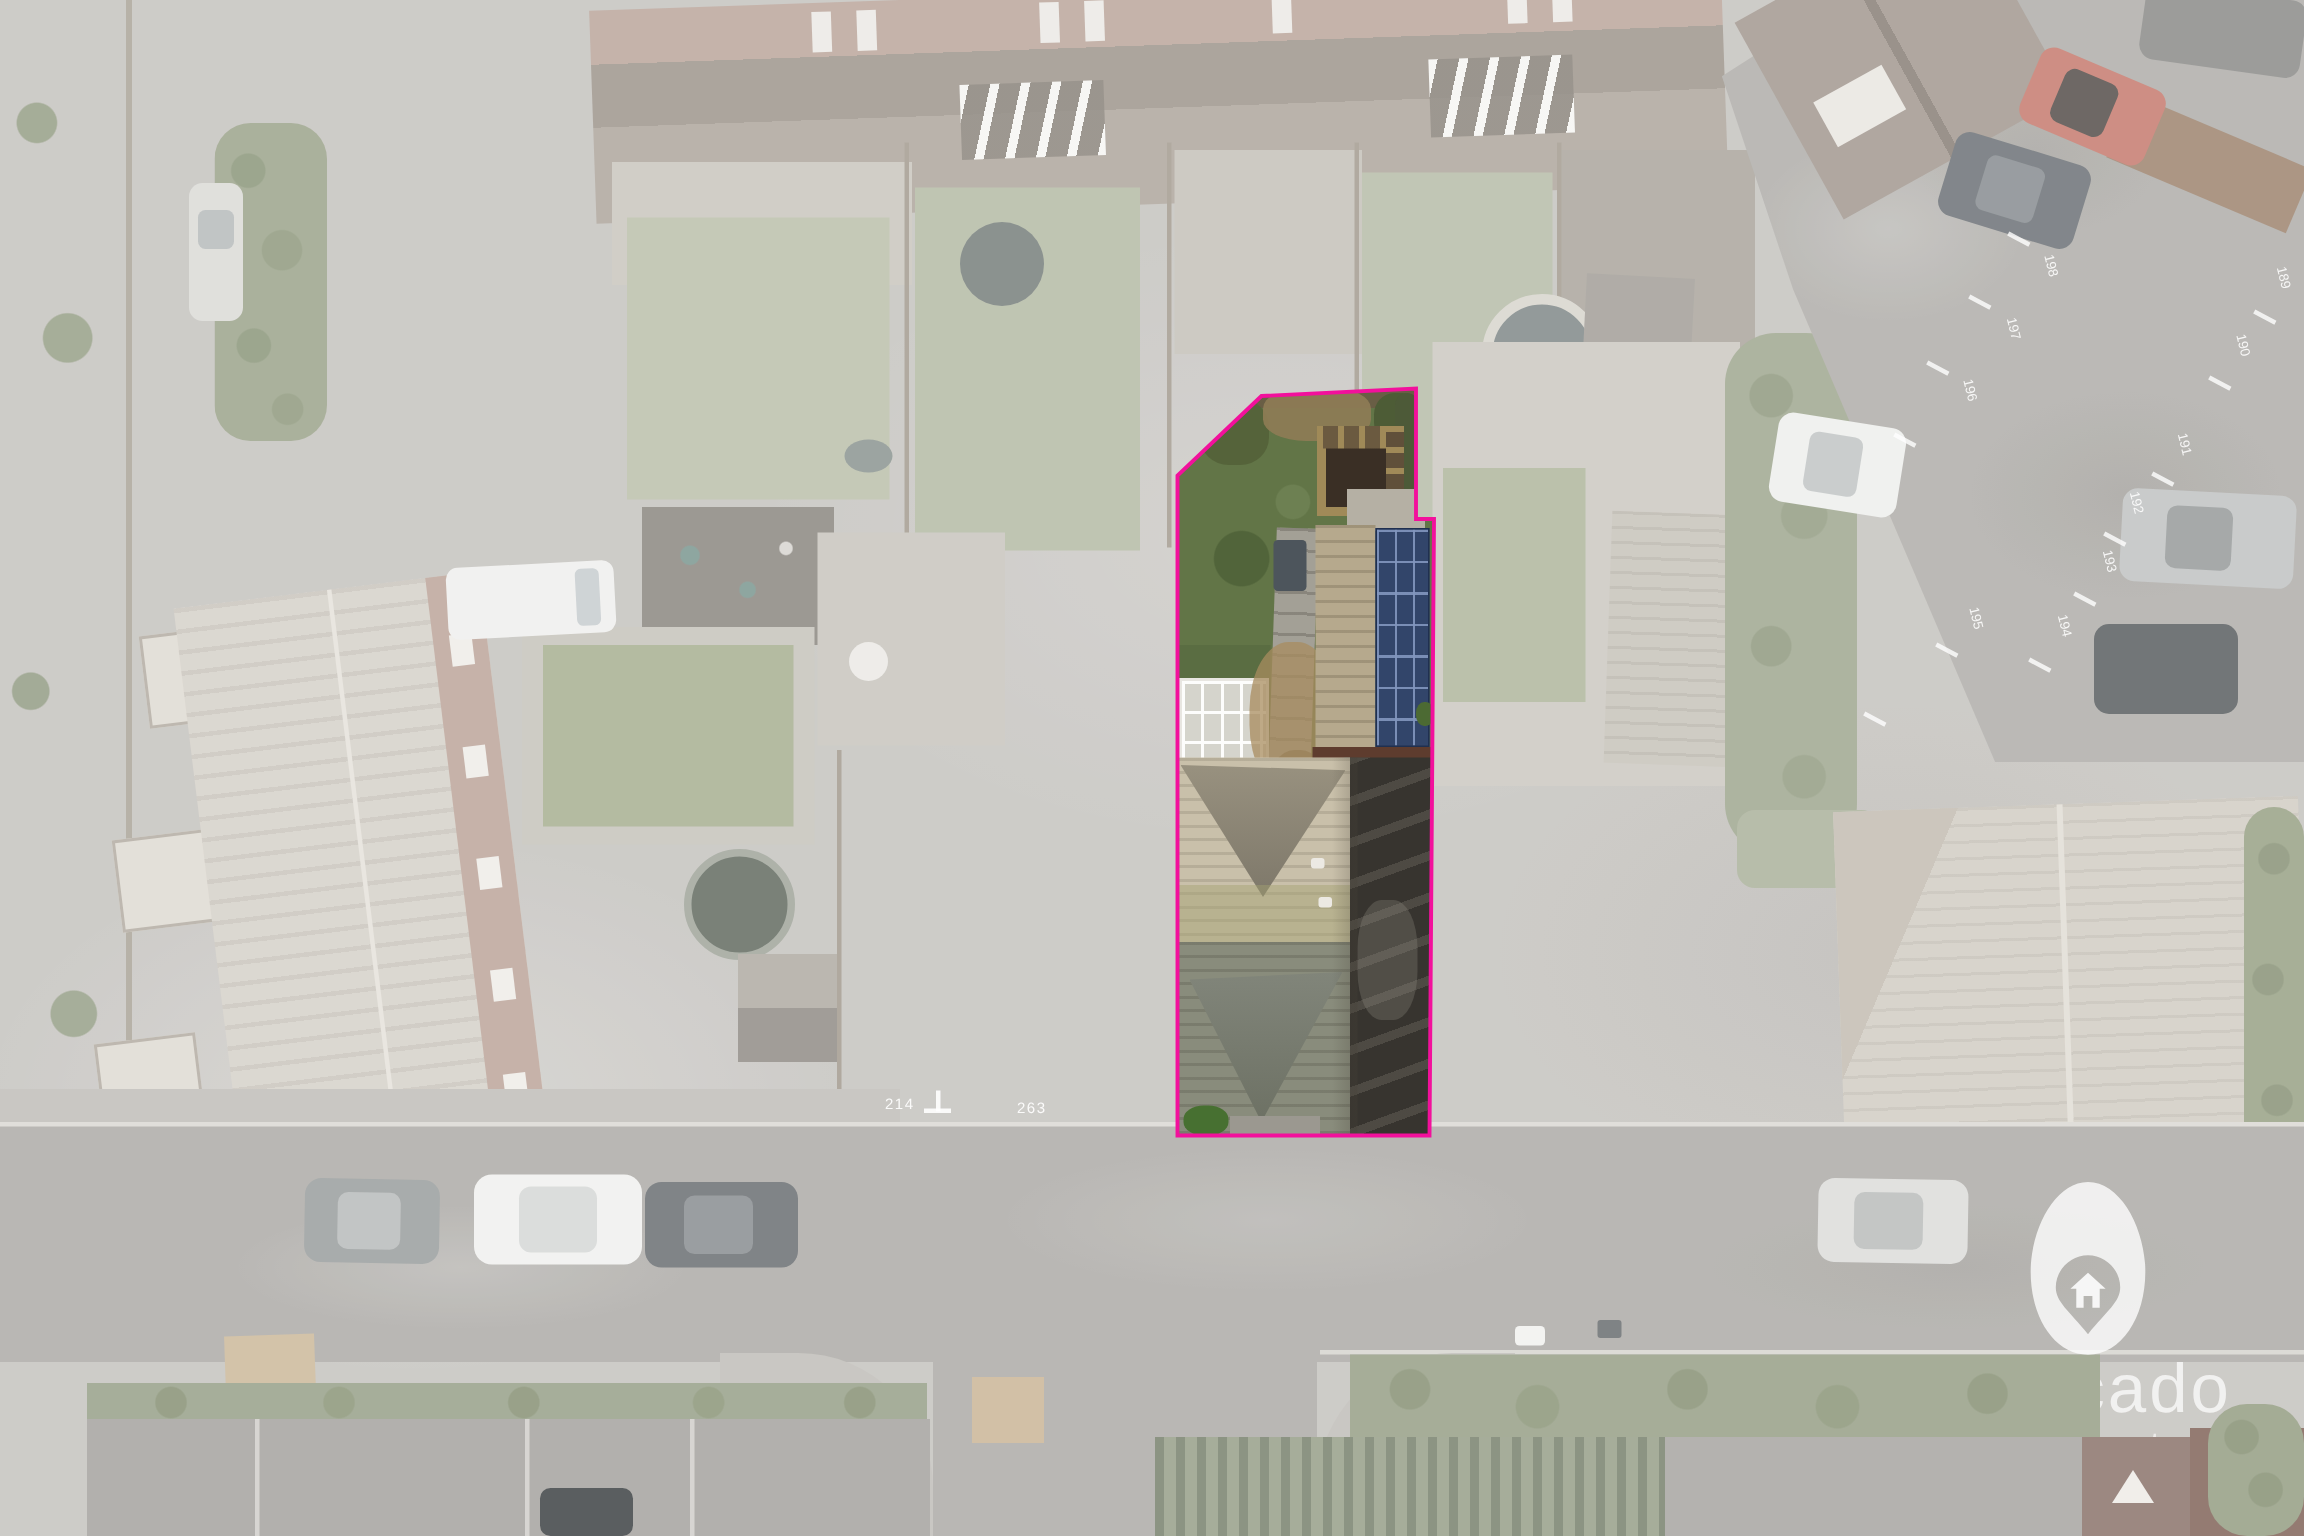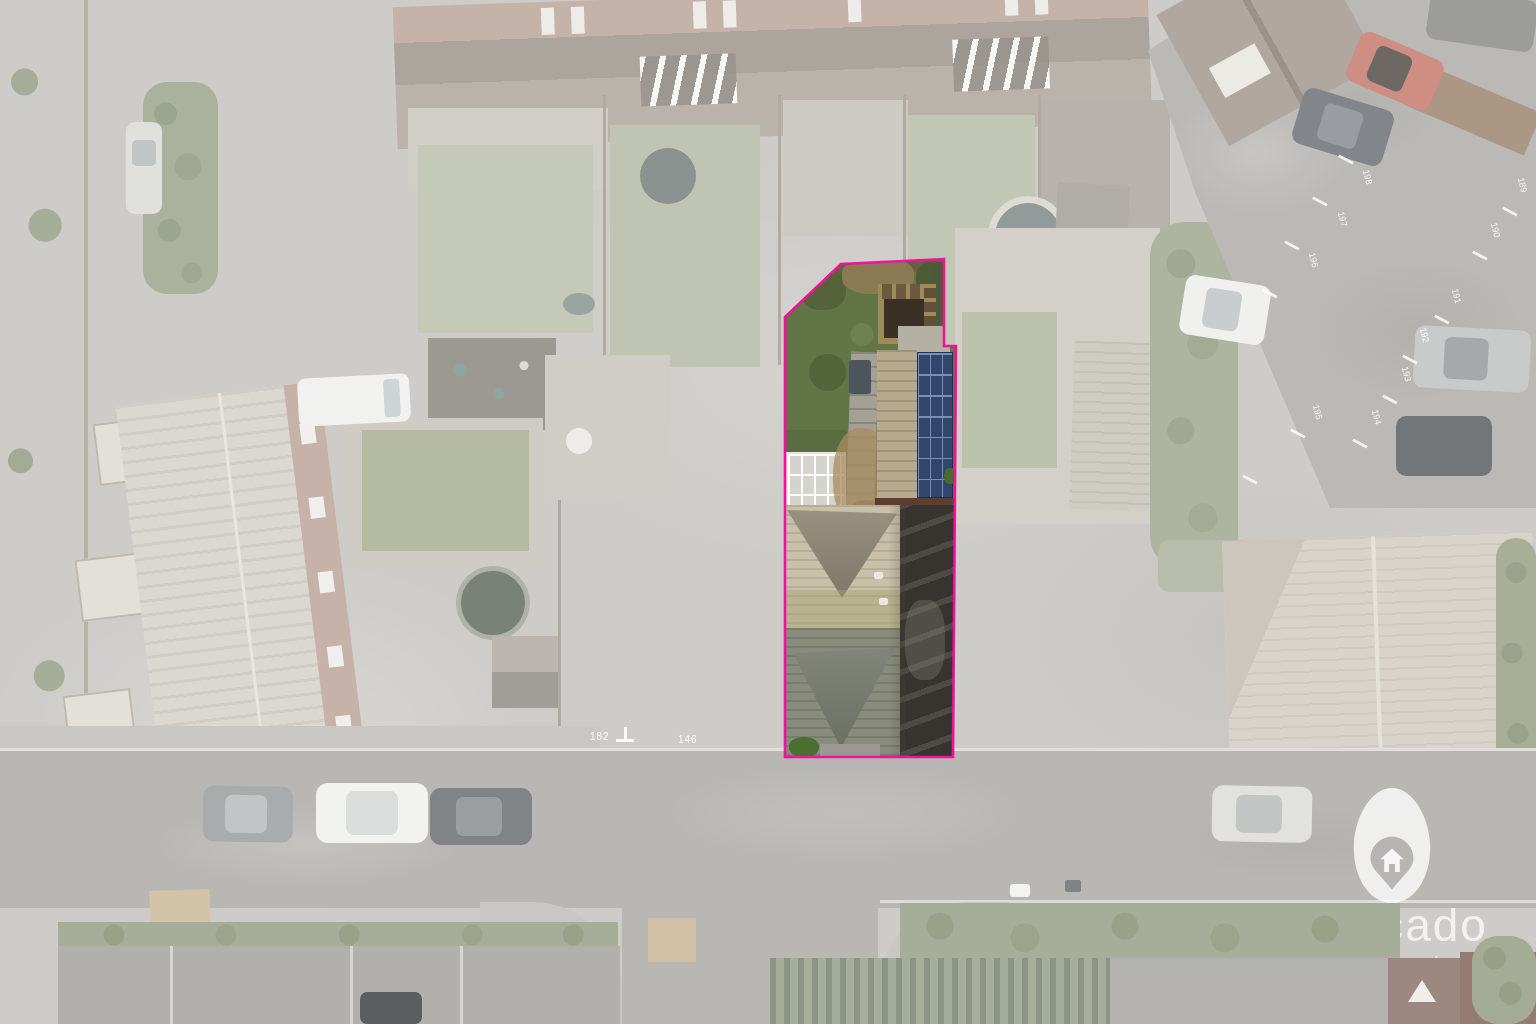--- a/index.html
+++ b/index.html
@@ -180,24 +180,24 @@
     <div class="abs" style="left:460px;top:946px;width:3px;height:78px;background:#d2d0cc;"></div>
     <div class="abs" style="left:360px;top:992px;width:62px;height:32px;border-radius:7px;background:#44484b;"></div>
     <div class="abs" style="left:770px;top:958px;width:340px;height:66px;background:repeating-linear-gradient(90deg,#7d8672 0 6px,#9aa28c 6px 14px);"></div>
 
     <div class="abs" style="left:1388px;top:958px;width:72px;height:66px;background:#8f7870;"></div>
     <div class="abs" style="left:1460px;top:952px;width:78px;height:72px;background:#86695f;"></div>
     <div class="abs" style="left:1408px;top:980px;width:0;height:0;border-left:14px solid transparent;border-right:14px solid transparent;border-bottom:22px solid #efece8;"></div>
     <div class="abs" style="left:1478px;top:962px;width:0;height:0;border-left:15px solid transparent;border-right:15px solid transparent;border-top:24px solid #efece8;"></div>
     <div class="abs" style="left:1472px;top:936px;width:64px;height:88px;border-radius:26px;background:#98a187;background-image:radial-gradient(circle 14px at 35% 25%,#8a9478 0 11px,transparent 12px),radial-gradient(circle 14px at 60% 65%,#8a9478 0 11px,transparent 12px);"></div>
 
-    <span class="txt-road" style="left:590px;top:731px;">182</span>
+    <span class="txt-road" style="left:590px;top:731px;">214</span>
     <div class="abs" style="left:624px;top:727px;width:3px;height:14px;background:rgba(255,255,255,0.9);"></div>
     <div class="abs" style="left:616px;top:739px;width:18px;height:3px;background:rgba(255,255,255,0.9);"></div>
-    <span class="txt-road" style="left:678px;top:734px;">146</span>
+    <span class="txt-road" style="left:678px;top:734px;">263</span>
   </div>
 
   <div class="haze"></div>
 
   <div class="vivid">
     <div class="abs" style="left:785px;top:259px;width:171px;height:252px;background:#627547;background-image:radial-gradient(circle 22px at 25% 45%,#51643a 0 18px,transparent 19px),radial-gradient(circle 18px at 55% 65%,#576a3e 0 15px,transparent 16px),radial-gradient(circle 16px at 20% 80%,#51643a 0 13px,transparent 14px),radial-gradient(circle 14px at 45% 30%,#6d8052 0 11px,transparent 12px);"></div>
     <div class="abs" style="left:785px;top:430px;width:62px;height:80px;background:#5a6d42;"></div>
     <div class="abs" style="left:785px;top:259px;width:171px;height:13px;background:rgba(107,90,69,0.85);"></div>
     <div class="abs" style="left:800px;top:266px;width:46px;height:44px;border-radius:42%;background:#55633a;"></div>
     <div class="abs" style="left:842px;top:258px;width:72px;height:36px;border-radius:40%;background:rgba(143,124,85,0.9);"></div>

